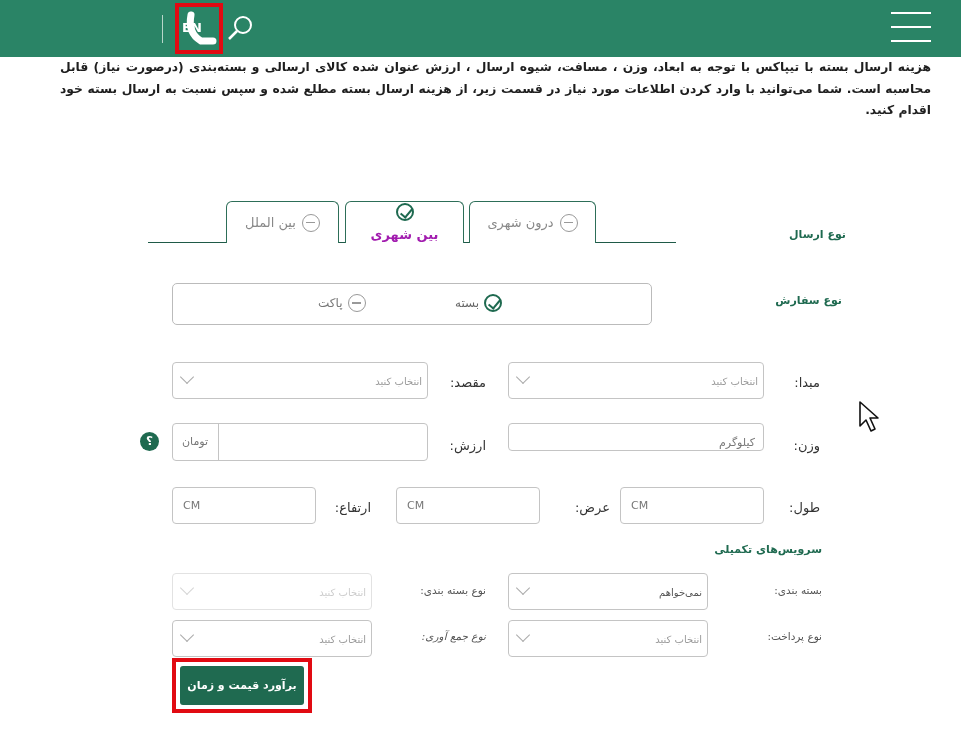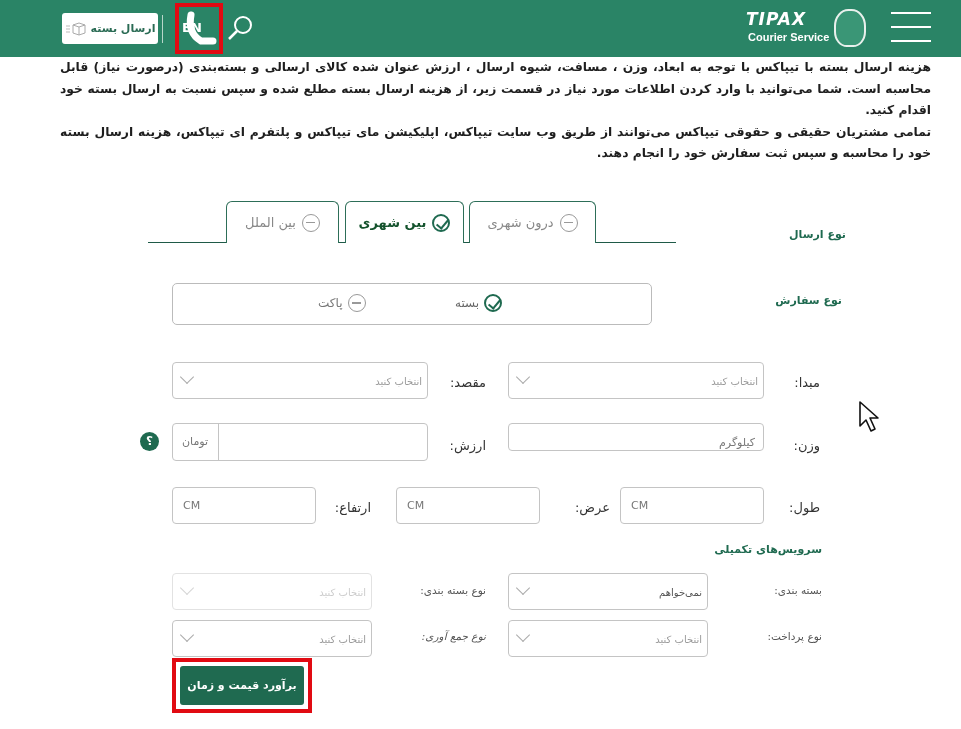--- a/index.html
+++ b/index.html
@@ -23,21 +23,21 @@
   .search-ic { position: absolute; left: 226px; top: 14px; width: 28px; height: 28px; cursor: pointer; }
 
   
   .intro { position: absolute; left: 60px; top: 57px; width: 871px; direction: rtl; text-align: justify; font-size: 12.3px; font-weight: bold; line-height: 21.5px; color: #1e1e1e; }
 
   
   .field-label { position: absolute; direction: rtl; font-size: 13px; color: #333; }
   .section-label { position: absolute; direction: rtl; font-size: 11px; font-weight: bold; color: #1f6a50; }
   .tabline { position: absolute; left: 148px; top: 242px; width: 528px; height: 1px; background: #1f5a48; }
   .tab { position: absolute; top: 201px; height: 42px; border: 1px solid #2d6e58; border-bottom: none; border-radius: 6px 6px 0 0; background: #fff; display: flex; align-items: center; justify-content: center; gap: 6px; direction: rtl; cursor: pointer; font-size: 13px; color: #888; }
-  .tab.active { color: #14532d; font-weight: bold; }
+  .tab.active { color: #a21caf; font-weight: bold; flex-direction: column; }
   .circ { width: 18px; height: 18px; border-radius: 50%; border: 1.5px solid #999; position: relative; display: inline-block; flex: 0 0 auto; }
   .circ.minus::after { content: ""; position: absolute; left: 3px; top: 7px; width: 9px; height: 1.5px; background: #999; }
   .circ.check { border-color: #1f6a50; border-width: 2px; }
   .circ.check::after { content: ""; position: absolute; left: 5px; top: 1px; width: 5px; height: 10px; border: solid #1f6a50; border-width: 0 2px 2px 0; transform: rotate(40deg); }
 
   
   .order-box { position: absolute; left: 172px; top: 283px; width: 480px; height: 42px; border: 1px solid #bbb; border-radius: 5px; }
   .opt { position: absolute; top: 10px; display: flex; align-items: center; gap: 5px; direction: rtl; font-size: 12px; color: #777; cursor: pointer; }
 
   
@@ -56,53 +56,40 @@
 
   .submit-wrap { position: absolute; left: 172px; top: 658px; width: 140px; height: 55px; border: 4px solid #e10a12; }
   .submit { position: absolute; left: 4px; top: 4px; width: 124px; height: 39px; background: #1f6a50; border-radius: 3px; color: #fff; font-size: 11px; font-weight: bold; text-align: center; line-height: 39px; direction: rtl; cursor: pointer; }
 
   .cursor { position: absolute; left: 858px; top: 400px; width: 22px; height: 34px; }
 </style>
 </head>
 <body>
 
 <div class="header">
-  <div class="send-btn">
-    <svg width="22" height="14" viewBox="0 0 22 14">
-      <path d="M1 4h4M1 7h4M1 10h4" stroke="#bbb" stroke-width="1"></path>
-      <path d="M8 3l6-2 6 2v8l-6 2-6-2z M8 3l6 2 6-2 M14 5v8" fill="none" stroke="#aaa" stroke-width="1"></path>
-    </svg>
-    <span class="lbl">ارسال بسته</span>
-  </div>
   <div class="divider"></div>
   <div class="lang">EN</div>
   <div class="phone-wrap">
     <svg width="40" height="43" viewBox="0 0 40 43">
       <path d="M12 8 C10 18 12 28 22 34 L34 34" fill="none" stroke="#fff" stroke-width="7" stroke-linecap="round"></path>
     </svg>
   </div>
   <svg class="search-ic" viewBox="0 0 28 28">
     <circle cx="17" cy="11" r="8" fill="none" stroke="#fff" stroke-width="2"></circle>
     <line x1="11" y1="17" x2="3" y2="25" stroke="#fff" stroke-width="2.5"></line>
   </svg>
-  <div class="logo">
-    <span class="logo-text">TIPAX</span>
-    <span class="logo-sub">Courier Service</span>
-    <div class="logo-emblem"></div>
-  </div>
   <div class="menu-btn">
     <span style="top:1px"></span>
       <span style="top:15px"></span>
       <span style="top:29px"></span>
   </div>
 </div>
 
 <div class="intro">
   <p>هزینه ارسال بسته با تیپاکس با توجه به ابعاد، وزن ، مسافت، شیوه ارسال ، ارزش عنوان شده کالای ارسالی و بسته‌بندی (درصورت نیاز) قابل محاسبه است. شما می‌توانید با وارد کردن اطلاعات مورد نیاز در قسمت زیر، از هزینه ارسال بسته مطلع شده و سپس نسبت به ارسال بسته خود اقدام کنید.</p>
-  <p>تمامی مشتریان حقیقی و حقوقی تیپاکس می‌توانند از طریق وب سایت تیپاکس، اپلیکیشن مای تیپاکس و پلتفرم ای تیپاکس، هزینه ارسال بسته خود را محاسبه و سپس ثبت سفارش خود را انجام دهند.</p>
 </div>
 
 <div class="section-label" style="left:770px; top:228px; width:76px; text-align:right;">نوع ارسال</div>
 <div class="tabline"></div>
 <div class="tab" style="left:469px; width:127px;">
   <span class="circ minus"></span>
   <span>درون شهری</span>
 </div>
 <div class="tab active" style="left:345px; width:119px;">
   <span class="circ check"></span>

